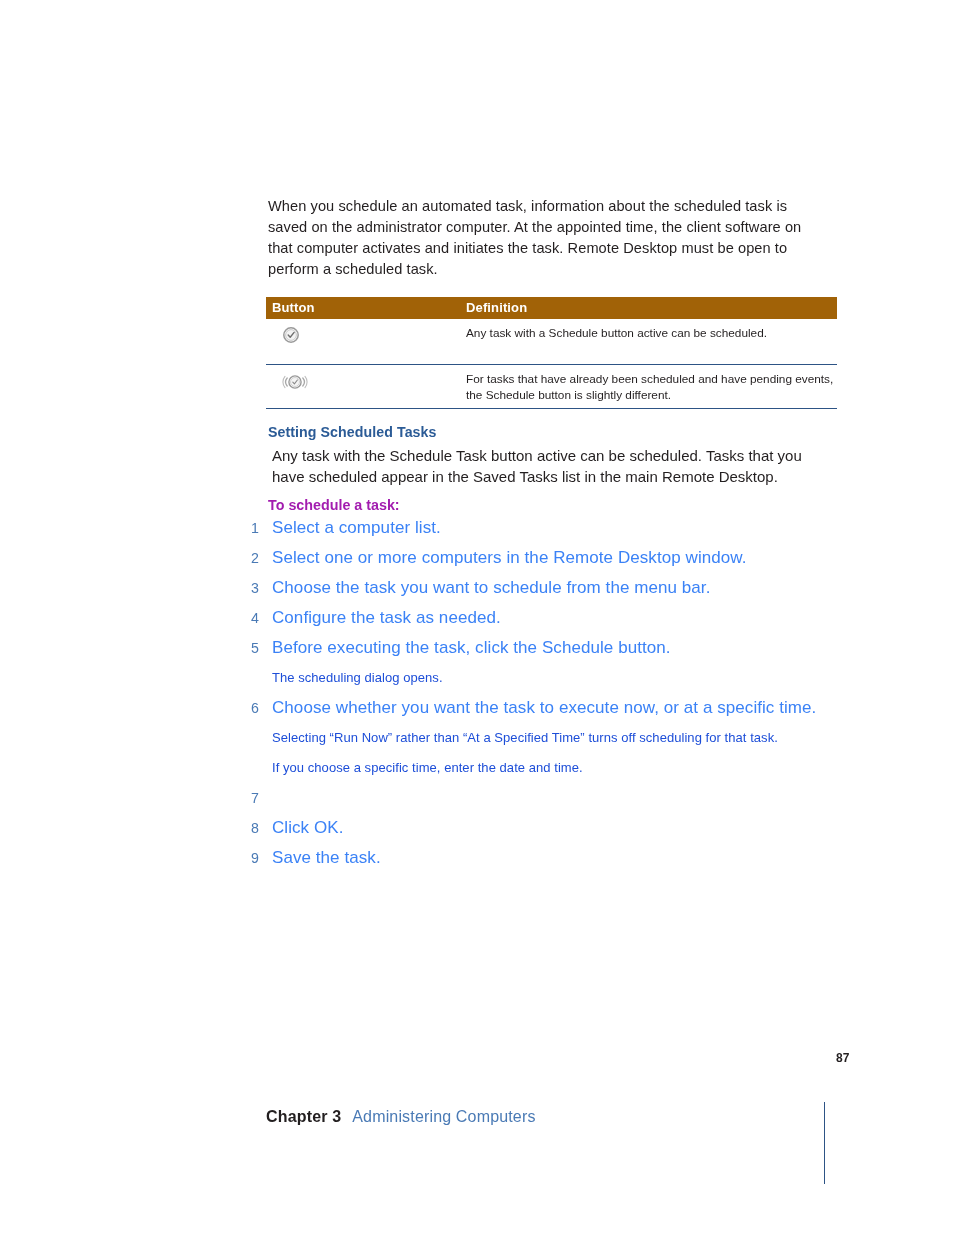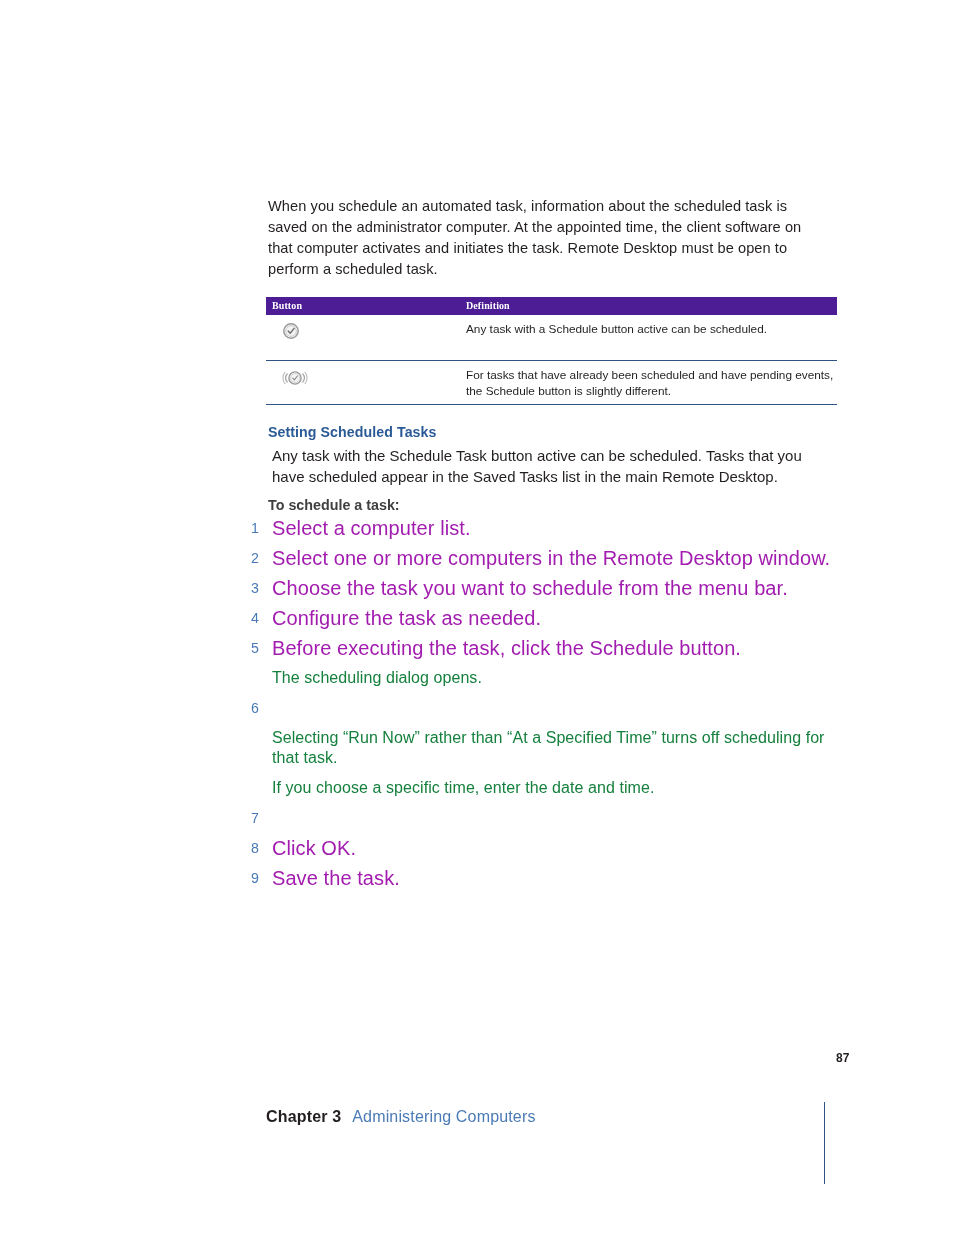--- a/index.html
+++ b/index.html
@@ -44,30 +44,29 @@
   
   .btn-table {
     position: absolute;
     left: 266px;
     top: 261px;
     width: 559px;
     border-collapse: collapse;
     table-layout: fixed;
   }
   .btn-table thead th {
-    background: #4c1d95;
+    background: #a16207;
     color: #ffffff;
-    font-size: 10px;
+    font-size: 13px;
     font-weight: bold;
     text-align: left;
     padding: 3px 0 4px 6px;
     letter-spacing: 0.01em;
     height: 11px;
     vertical-align: middle;
-    font-family: Liberation Serif, serif;
   }
   .btn-table th.col-button { width: 188px; }
   .btn-table th.col-def    { width: 371px; }
 
   .btn-table tbody td {
     vertical-align: top;
     padding: 7px 0 0 0;
     font-size: 11.8px;
     line-height: 16px;
     color: #231f20;
@@ -109,21 +108,21 @@
     line-height: 21px;
     color: #231f20;
   }
 
   .subhead {
     position: absolute;
     left: 268px;
     top: 461px;
     font-size: 14.3px;
     font-weight: bold;
-    color: #404040;
+    color: #a21caf;
   }
 
   
   .steps {
     position: absolute;
     left: 251px;
     top: 482px;
     width: 580px;
   }
   .step {
@@ -133,30 +132,30 @@
   }
   .step-num {
     width: 21px;
     flex: 0 0 21px;
     color: #4a7ab5;
     font-size: 14.2px;
     line-height: 20px;
     text-align: left;
   }
   .step-text {
-    font-size: 20px;
+    font-size: 17px;
     line-height: 20px;
-    color: #a21caf;
+    color: #3b82f6;
     letter-spacing: 0.004em;
   }
   .sub-line {
     margin-left: 21px;
-    font-size: 16px;
+    font-size: 13px;
     line-height: 20px;
-    color: #15803d;
+    color: #1d4ed8;
     margin-bottom: 10px;
     letter-spacing: 0.004em;
   }
 
   
   .footer {
     position: absolute;
     left: 266px;
     top: 1072px;
     display: flex;
@@ -266,20 +265,21 @@
 
     <div class="step">
       <div class="step-num">5</div>
       <div class="step-text">Before executing the task, click the Schedule button.</div>
     </div>
 
     <div class="sub-line">The scheduling dialog opens.</div>
 
     <div class="step">
       <div class="step-num">6</div>
+      <div class="step-text">Choose whether you want the task to execute now, or at a specific time.</div>
     </div>
 
     <div class="sub-line">Selecting “Run Now” rather than “At a Specified Time” turns off scheduling for that task.</div>
     <div class="sub-line">If you choose a specific time, enter the date and time.</div>
 
     <div class="step">
       <div class="step-num">7</div>
     </div>
 
     <div class="step">

